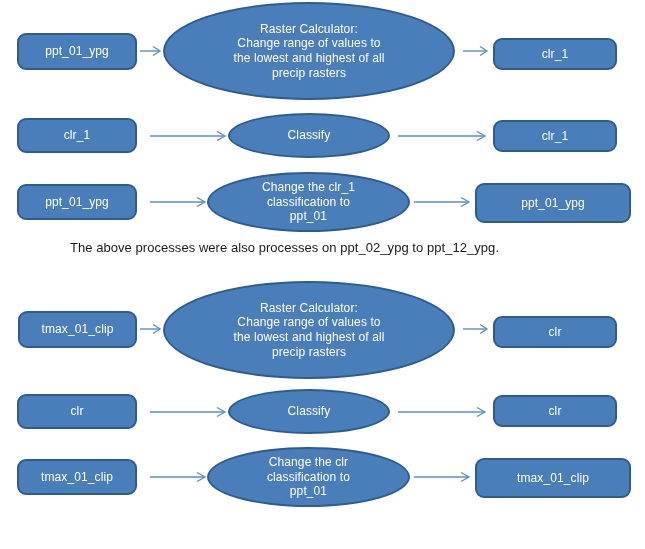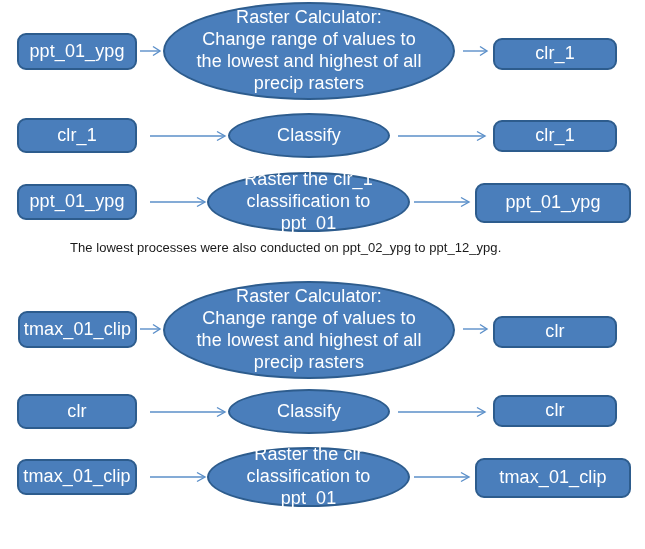--- a/index.html
+++ b/index.html
@@ -28,21 +28,21 @@
   .node {
     position: absolute;
     box-sizing: border-box;
     display: flex;
     align-items: center;
     justify-content: center;
     text-align: center;
     color: #ffffff;
     background: #4a7ebb;
     border: 2px solid #2d5c8d;
-    font-size: 18px;
+    font-size: 12px;
     line-height: 1.22;
     letter-spacing: 0.1px;
     user-select: none;
   }
 
   .rect {
     border-radius: 9px;
   }
 
   .ellipse {
@@ -142,38 +142,38 @@
 
   <div class="arrow" style="left:150px; top:196px; width:60px;">
     <svg width="60" height="12" viewBox="0 0 60 12">
       <path d="M0 6 H54" stroke="#5b8fc9" stroke-width="1.4" fill="none"></path>
       <path d="M47 1.5 L55 6 L47 10.5" stroke="#5b8fc9" stroke-width="1.4" fill="none"></path>
     </svg>
   </div>
 
   <div class="node ellipse" style="left:207px; top:172px; width:203px; height:60px;">
     <span class="etext">
-      <span>Raster the clr_1</span><br>
+      <span>Change the clr_1</span><br>
       <span>classification to</span><br>
       <span>ppt_01</span>
     </span>
   </div>
 
   <div class="arrow" style="left:414px; top:196px; width:60px;">
     <svg width="60" height="12" viewBox="0 0 60 12">
       <path d="M0 6 H54" stroke="#5b8fc9" stroke-width="1.4" fill="none"></path>
       <path d="M47 1.5 L55 6 L47 10.5" stroke="#5b8fc9" stroke-width="1.4" fill="none"></path>
     </svg>
   </div>
 
   <div class="node rect" style="left:475px; top:183px; width:156px; height:40px;">
     <span>ppt_01_ypg</span>
   </div>
 
-  <div class="caption" style="left:70px; top:240px;">The lowest processes were also conducted on ppt_02_ypg to ppt_12_ypg.</div>
+  <div class="caption" style="left:70px; top:240px;">The above processes were also processes on ppt_02_ypg to ppt_12_ypg.</div>
 
   <div class="node rect" style="left:18px; top:311px; width:119px; height:37px;">
     <span>tmax_01_clip</span>
   </div>
 
   <div class="arrow" style="left:140px; top:323px; width:24px;">
     <svg width="24" height="12" viewBox="0 0 24 12">
       <path d="M0 6 H19" stroke="#5b8fc9" stroke-width="1.4" fill="none"></path>
       <path d="M13 1.5 L20 6 L13 10.5" stroke="#5b8fc9" stroke-width="1.4" fill="none"></path>
     </svg>
@@ -231,21 +231,21 @@
 
   <div class="arrow" style="left:150px; top:471px; width:60px;">
     <svg width="60" height="12" viewBox="0 0 60 12">
       <path d="M0 6 H54" stroke="#5b8fc9" stroke-width="1.4" fill="none"></path>
       <path d="M47 1.5 L55 6 L47 10.5" stroke="#5b8fc9" stroke-width="1.4" fill="none"></path>
     </svg>
   </div>
 
   <div class="node ellipse" style="left:207px; top:447px; width:203px; height:60px;">
     <span class="etext">
-      <span>Raster the clr</span><br>
+      <span>Change the clr</span><br>
       <span>classification to</span><br>
       <span>ppt_01</span>
     </span>
   </div>
 
   <div class="arrow" style="left:414px; top:471px; width:60px;">
     <svg width="60" height="12" viewBox="0 0 60 12">
       <path d="M0 6 H54" stroke="#5b8fc9" stroke-width="1.4" fill="none"></path>
       <path d="M47 1.5 L55 6 L47 10.5" stroke="#5b8fc9" stroke-width="1.4" fill="none"></path>
     </svg>

